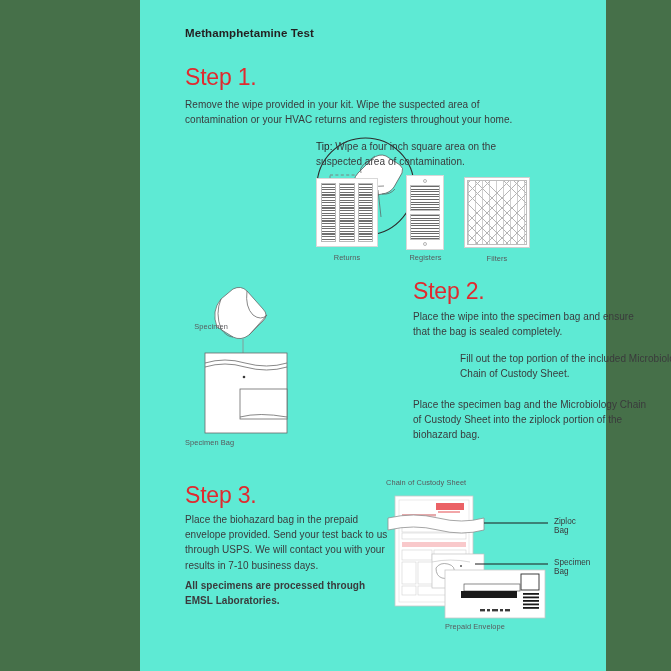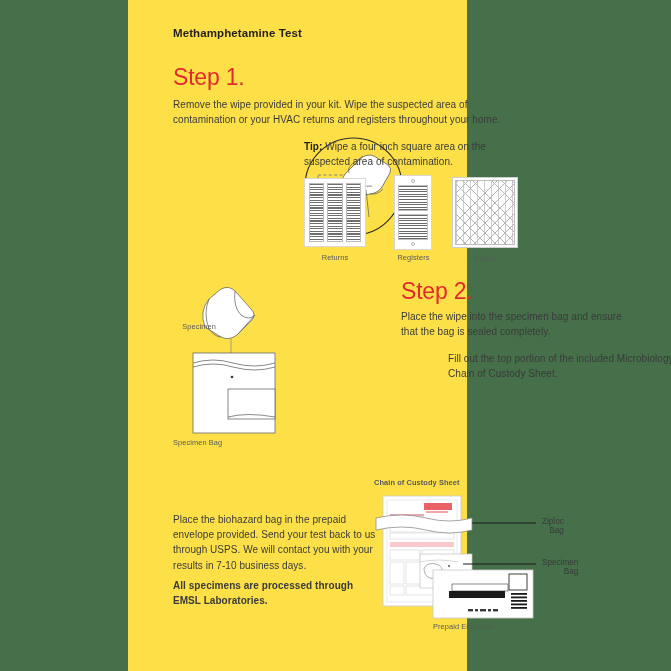--- a/index.html
+++ b/index.html
@@ -6,23 +6,23 @@
   * { box-sizing: border-box; }
   html, body { margin: 0; padding: 0; }
   body {
     width: 671px; height: 671px;
     background: #467049;
     font-family: "Liberation Sans", sans-serif;
     overflow: hidden;
   }
   .page {
     position: absolute;
-    left: 128px; top: 0;
-    width: 339px; height: 671px;
-    background: #fde047;
+    left: 140px; top: 0;
+    width: 466px; height: 671px;
+    background: #5eead4;
   }
   .inner { position: absolute; left: 0; top: 0; width: 417px; height: 671px; }
 
   .doc-title {
     position: absolute; left: 45px; top: 27px;
     font-size: 11.5px; font-weight: bold; color: #231f20;
     letter-spacing: .1px;
   }
 
   .step-head {
@@ -32,21 +32,21 @@
     font-weight: normal;
     letter-spacing: -0.2px;
   }
   .body-text {
     position: absolute;
     color: #3a3a3c;
     font-size: 10px;
     line-height: 15.2px;
     letter-spacing: .05px;
   }
-  .body-text b { color: #231f20; font-weight: bold; }
+  .body-text b { color: #231f20; font-weight: normal; }
   .cap {
     position: absolute;
     color: #58585b;
     font-size: 7.4px;
     letter-spacing: .1px;
     text-align: center;
   }
   .cap.left { text-align: left; }
 
   
@@ -105,25 +105,25 @@
 
   .spec-ill { position: absolute; left: 47px; top: 285px; width: 120px; height: 160px; }
   #specimen-cap { left: 28px; top: 322px; width: 60px; text-align: right; }
   #specimen-bag-cap { left: 45px; top: 438px; width: 110px; }
 
   
   #step3-head { left: 45px; top: 482px; }
   #step3-p1 { left: 45px; top: 512px; width: 210px; }
   #step3-p2 { left: 45px; top: 578px; width: 210px; font-weight: bold; }
 
-  #coc-cap { left: 246px; top: 478px; width: 160px; text-align: left; font-weight: bold; }
+  #coc-cap { left: 246px; top: 478px; width: 160px; text-align: left; }
   #prepaid-cap { left: 255px; top: 622px; width: 160px; }
   .coc-ill { position: absolute; left: 240px; top: 492px; width: 177px; height: 128px; }
 
-  .callout { position: absolute; color: #3a3a3c; font-size: 8.2px; text-align: right; }
+  .callout { position: absolute; color: #3a3a3c; font-size: 8.2px; }
 
   svg { display: block; overflow: visible; }
 </style>
 </head>
 <body>
 
 <div class="page">
  <div class="inner">
 
   <div class="doc-title">Methamphetamine Test</div>
@@ -178,39 +178,41 @@
       <div class="hvac-box" style="width:66px; height:71px; padding:2px; border-color:#cfcfcf;">
         <div class="filter-mesh"></div>
       </div>
       <div class="cap hvac-cap" style="top:77px; width:66px;">Filters</div>
     </div>
   </div>
 
   <div class="step-head" id="step2-head">Step 2.</div>
   <div class="body-text" id="step2-p1">Place the wipe into the specimen bag and ensure that the bag is sealed completely.</div>
   <div class="body-text" id="step2-p2">Fill out the top portion of the included Microbiology Chain of Custody Sheet.</div>
+  <div class="body-text" id="step2-p3">Place the specimen bag and the Microbiology Chain of Custody Sheet into the ziplock portion of the biohazard bag.</div>
 
   <div class="spec-ill">
     <svg width="120" height="160" viewBox="0 0 120 160">
       <path d="M30 42 Q24 26 34 14 L46 4 Q54 0 60 6 L76 24 Q82 30 76 36 L62 50 Q54 56 46 52 Z" fill="#fff" stroke="#6a6a6a" stroke-width="0.8"></path>
       <path d="M34 14 Q28 28 34 44 Q40 52 46 52" fill="none" stroke="#6a6a6a" stroke-width="0.8"></path>
       <path d="M60 6 Q58 22 66 30 Q74 36 80 30" fill="none" stroke="#6a6a6a" stroke-width="0.8"></path>
       <path d="M80 30 L62 50" fill="none" stroke="#6a6a6a" stroke-width="0.8"></path>
       <path d="M56 54 L56 70" fill="none" stroke="#8a8a8a" stroke-width="0.8"></path>
       <rect x="18" y="68" width="82" height="80" fill="#fff" stroke="#6a6a6a" stroke-width="0.8"></rect>
       <path d="M18 78 Q38 72 58 78 Q80 84 100 78" fill="none" stroke="#6a6a6a" stroke-width="0.8"></path>
       <path d="M18 82 Q38 76 58 82 Q80 88 100 82" fill="none" stroke="#6a6a6a" stroke-width="0.8"></path>
       <rect x="53" y="104" width="47" height="30" fill="#fff" stroke="#6a6a6a" stroke-width="0.8"></rect>
       <path d="M53 132 Q72 127 100 132" fill="none" stroke="#6a6a6a" stroke-width="0.8"></path>
       <circle cx="57" cy="92" r="1.3" fill="#3a3a3a"></circle>
     </svg>
   </div>
   <div class="cap" id="specimen-cap">Specimen</div>
   <div class="cap left" id="specimen-bag-cap">Specimen Bag</div>
 
+  <div class="step-head" id="step3-head">Step 3.</div>
   <div class="body-text" id="step3-p1">Place the biohazard bag in the prepaid envelope provided. Send your test back to us through USPS. We will contact you with your results in 7-10 business days.</div>
   <div class="body-text" id="step3-p2">All specimens are processed through EMSL Laboratories.</div>
 
   <div class="cap left" id="coc-cap">Chain of Custody Sheet</div>
   <div class="cap" id="prepaid-cap">Prepaid Envelope</div>
 
   <div class="coc-ill">
     <svg width="177" height="128" viewBox="0 0 177 128">
 
       <rect x="15" y="4" width="78" height="110" fill="#fff" stroke="#c9c9c9" stroke-width="0.8"></rect>

